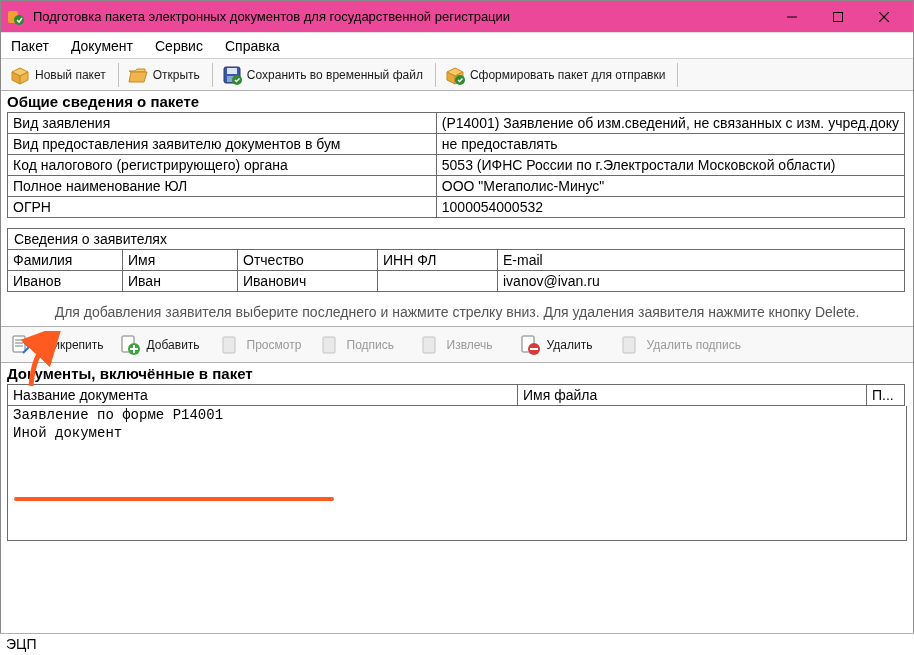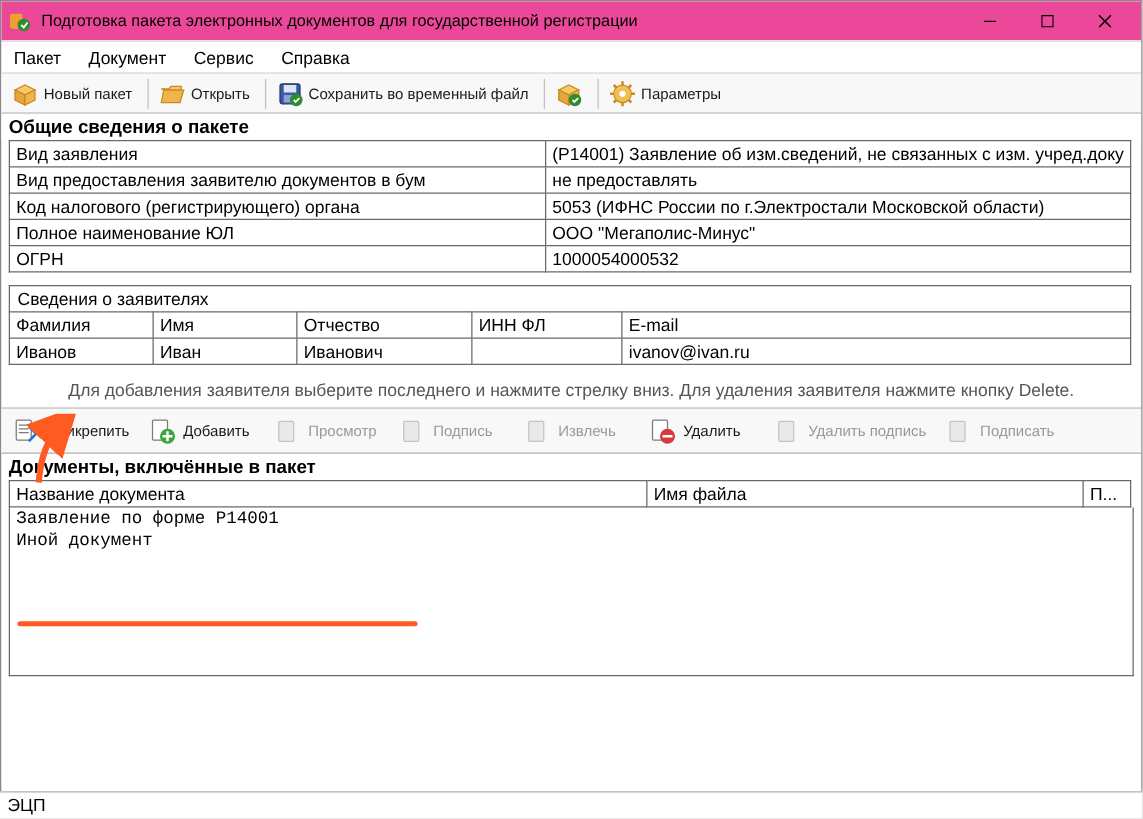--- a/index.html
+++ b/index.html
@@ -314,41 +314,23 @@
   <div class="tool-btn">
     <span class="tool-icon">
       <svg width="22" height="22" viewBox="0 0 22 22">
         <path d="M3 8 L11 4 L19 8 L11 12 Z" fill="#f7c96b" stroke="#c98a20"></path>
         <path d="M3 8 L3 16 L11 20 L11 12 Z" fill="#e6a63a" stroke="#c98a20"></path>
         <path d="M19 8 L19 16 L11 20 L11 12 Z" fill="#f0b44e" stroke="#c98a20"></path>
         <circle cx="16" cy="16" r="5" fill="#2e8b2e"></circle>
         <path d="M14 16 l1.5 1.5 l3 -3" stroke="#fff" stroke-width="1.5" fill="none"></path>
       </svg>
     </span>
+    <span>Сформировать пакет для отправки</span>
   </div>
   <span class="tool-sep"></span>
-  <div class="tool-btn">
-    <span class="tool-icon">
-      <svg width="22" height="22" viewBox="0 0 22 22">
-        <circle cx="11" cy="11" r="7" fill="#f0c050" stroke="#c98a20"></circle>
-        <circle cx="11" cy="11" r="2.5" fill="#fff"></circle>
-        <g stroke="#c98a20" stroke-width="2">
-          <line x1="11" y1="1" x2="11" y2="4"></line>
-            <line x1="11" y1="18" x2="11" y2="21"></line>
-          <line x1="1" y1="11" x2="4" y2="11"></line>
-            <line x1="18" y1="11" x2="21" y2="11"></line>
-          <line x1="4" y1="4" x2="6" y2="6"></line>
-            <line x1="16" y1="16" x2="18" y2="18"></line>
-          <line x1="18" y1="4" x2="16" y2="6"></line>
-            <line x1="6" y1="16" x2="4" y2="18"></line>
-        </g>
-      </svg>
-    </span>
-    <span>Параметры</span>
-  </div>
 </div>
 
 <div class="panel-heading">Общие сведения о пакете</div>
 <table class="info-table">
   <tbody>
       <tr>
         <td>Вид заявления</td>
         <td>(Р14001) Заявление об изм.сведений, не связанных с изм. учред.доку</td>
       </tr>
   <tr>
@@ -450,28 +432,20 @@
     </span>
     <span>Удалить</span>
   </div>
   <div class="doc-btn disabled" style="min-width:130px">
     <span class="doc-bicon">
       <svg width="24" height="24" viewBox="0 0 24 24">
           <rect x="5" y="4" width="12" height="16" rx="1" fill="#ddd" stroke="#999"></rect>
         </svg>
     </span>
     <span>Удалить подпись</span>
-  </div>
-  <div class="doc-btn disabled">
-    <span class="doc-bicon">
-      <svg width="24" height="24" viewBox="0 0 24 24">
-          <rect x="5" y="4" width="12" height="16" rx="1" fill="#ddd" stroke="#999"></rect>
-        </svg>
-    </span>
-    <span>Подписать</span>
   </div>
 
   <svg class="arrow-overlay" width="70" height="70">
     <defs>
       <marker id="ah" markerWidth="8" markerHeight="8" refX="4" refY="4" orient="auto">
         <path d="M0 0 L8 4 L0 8 Z" fill="#ff5a1f"></path>
       </marker>
     </defs>
     <path d="M10 55 Q 12 25 28 8" stroke="#ff5a1f" stroke-width="5" fill="none" marker-end="url(#ah)"></path>
   </svg>

